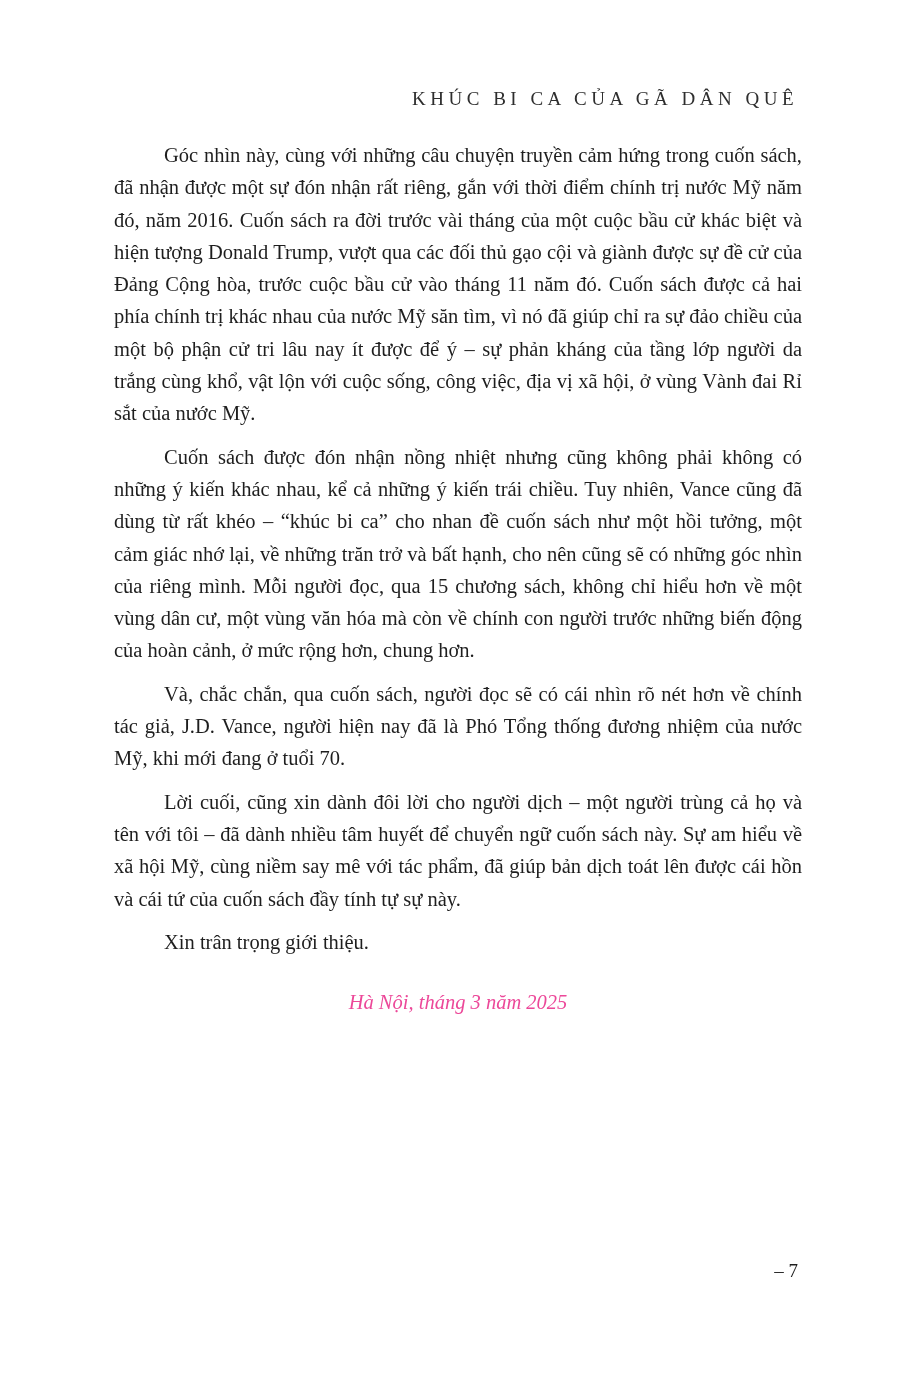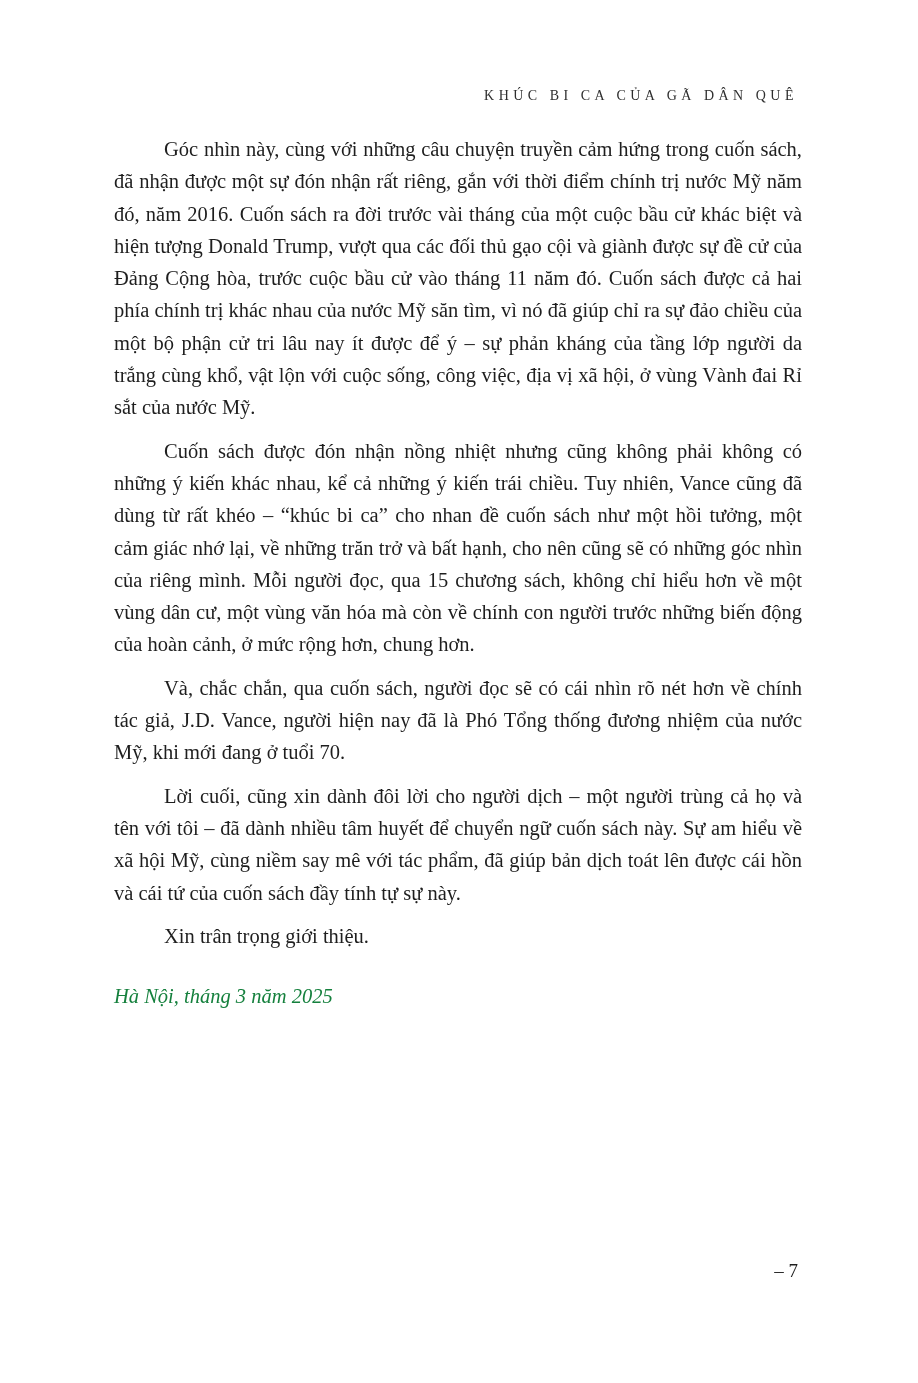--- a/index.html
+++ b/index.html
@@ -13,28 +13,28 @@
     height: 1383px;
     background: #ffffff;
     font-family: "Liberation Serif", "DejaVu Serif", serif;
     color: #1e1e1e;
     overflow: hidden;
   }
   .running-head {
     position: absolute;
     top: 88px;
     right: 120px;
-    font-size: 14px;
+    font-size: 19px;
     letter-spacing: 4.5px;
     color: #2e2e2e;
     white-space: nowrap;
   }
   .body-text {
     position: absolute;
-    top: 133px;
+    top: 139px;
     left: 114px;
     width: 688px;
     font-family: Liberation Serif, serif;
   }
   .body-text p {
     margin: 0 0 11px 0;
     font-size: 20.5px;
     line-height: 32.3px;
     text-align: justify;
     text-indent: 50px;
@@ -42,22 +42,22 @@
   }
   .body-text p.sign-off {
     text-align: left;
     margin-bottom: 28px;
   }
   .date-line {
     margin-top: 10px;
     font-size: 20.5px;
     line-height: 32.3px;
     font-style: italic;
-    text-align: left;
-    color: #15803d;
+    text-align: center;
+    color: #ec4899;
   }
   .page-number {
     position: absolute;
     top: 1260px;
     right: 120px;
     font-size: 19px;
     color: #1e1e1e;
     white-space: nowrap;
   }
 </style>

